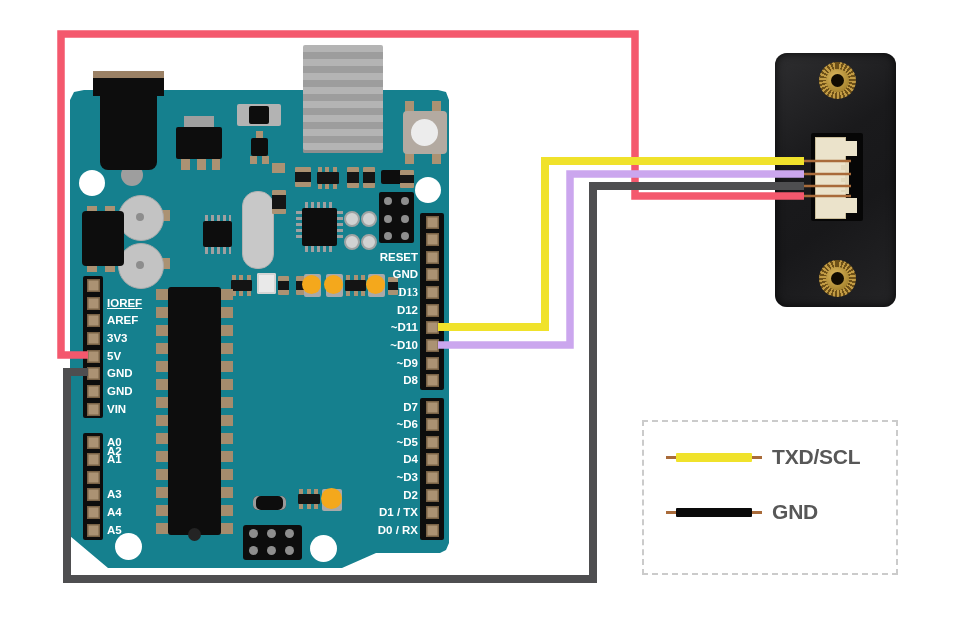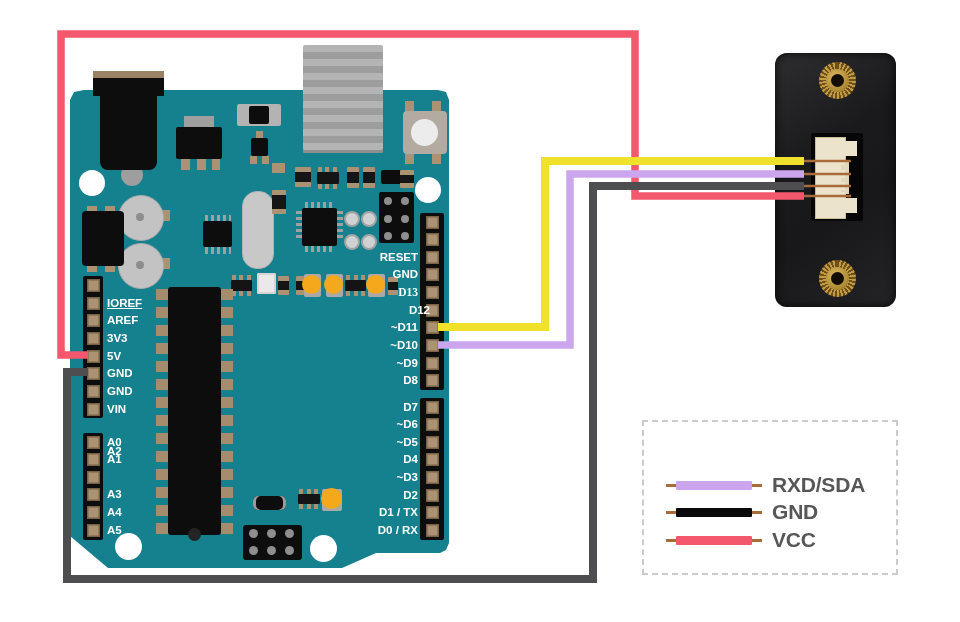--- a/index.html
+++ b/index.html
@@ -247,21 +247,21 @@
       <div class="hstrip" style="left: 420px; top: 212.7px; width: 24px; height: 177.45px;"></div>
       <div class="pin" style="left: 425.5px; top: 215.5px;"></div>
       <div class="pin" style="left: 425.5px; top: 233.15px;"></div>
       <div class="pin" style="left: 425.5px; top: 250.8px;"></div>
       <div class="plabel r" style="top: 249.8px; left: 340px; color: rgb(255, 255, 255);">RESET</div>
       <div class="pin" style="left: 425.5px; top: 268.45px;"></div>
       <div class="plabel r" style="top: 267.45px; left: 340px; color: rgb(255, 255, 255);">GND</div>
       <div class="pin" style="left: 425.5px; top: 286.1px;"></div>
       <div class="plabel r" style="top: 285.1px; left: 340px; color: rgb(255, 255, 255); font-family: Liberation Serif, serif;">D13</div>
       <div class="pin" style="left: 425.5px; top: 303.75px;"></div>
-      <div class="plabel r" style="top: 302.75px; left: 352px; color: rgb(255, 255, 255);">D12</div>
+      <div class="plabel r" style="top: 302.75px; left: 340px; color: rgb(255, 255, 255);">D12</div>
       <div class="pin" style="left: 425.5px; top: 321.4px;"></div>
       <div class="plabel r" style="top: 320.4px; left: 340px; color: rgb(255, 255, 255);">~D11</div>
       <div class="pin" style="left: 425.5px; top: 339.05px;"></div>
       <div class="plabel r" style="top: 338.05px; left: 340px; color: rgb(255, 255, 255);">~D10</div>
       <div class="pin" style="left: 425.5px; top: 356.7px;"></div>
       <div class="plabel r" style="top: 355.7px; left: 340px; color: rgb(255, 255, 255);">~D9</div>
       <div class="pin" style="left: 425.5px; top: 374.35px;"></div>
       <div class="plabel r" style="top: 373.35px; left: 340px; color: rgb(255, 255, 255);">D8</div>
       <div class="hstrip" style="left: 420px; top: 397.7px; width: 24px; height: 142.15px;"></div>
       <div class="pin" style="left: 425.5px; top: 400.5px;"></div>
@@ -294,40 +294,33 @@
     <div class="a cream" style="left:63px;top:104px;width:7px;height:8px;"></div>
     <div class="a cream" style="left:63px;top:117px;width:7px;height:8px;"></div>
     <div class="a cream" style="left:63px;top:129px;width:7px;height:8px;"></div>
     <div class="a cream" style="left:63px;top:139px;width:7px;height:8px;"></div>
     <div class="brass-outer" style="left:43.5px;top:206.5px;"></div>
     <div class="brass-inner" style="left:50.5px;top:213.5px;"></div>
     <div class="brass-hole" style="left:55.5px;top:218.5px;"></div>
   </div>
 
   <div id="legend" class="a">
-    <div class="lrow" style="top:50px;">
+    <div class="lrow" style="top:22px;">
       <span class="lwire">
         <i class="lcopper" style="background: rgb(169, 107, 58);"></i>
-        <i class="lbar" style="background: rgb(203, 166, 238);"></i>
+        <i class="lbar" style="background: rgb(240, 226, 43);"></i>
       </span>
-      <span class="llabel">RXD/SDA</span>
+      <span class="llabel">TXD/SCL</span>
     </div>
     <div class="lrow" style="top:77px;">
       <span class="lwire">
         <i class="lcopper" style="background: rgb(169, 107, 58);"></i>
         <i class="lbar" style="background: rgb(10, 10, 10);"></i>
       </span>
       <span class="llabel">GND</span>
-    </div>
-    <div class="lrow" style="top:105px;">
-      <span class="lwire">
-        <i class="lcopper" style="background: rgb(169, 107, 58);"></i>
-        <i class="lbar" style="background: rgb(244, 88, 109);"></i>
-      </span>
-      <span class="llabel">VCC</span>
     </div>
   </div>
 
   <svg id="wires" width="960" height="622" viewBox="0 0 960 622">
     <line x1="794" y1="161" x2="851" y2="161" stroke-width="2.6" stroke="#a96b3a"></line>
     <line x1="794" y1="174" x2="851" y2="174" stroke-width="2.6" stroke="#a96b3a"></line>
     <line x1="794" y1="186" x2="851" y2="186" stroke-width="2.6" stroke="#a96b3a"></line>
     <line x1="794" y1="196" x2="851" y2="196" stroke-width="2.6" stroke="#a96b3a"></line>
     <polyline fill="none" stroke-width="7.5" points="88,355 61,355 61,34 635,34 635,196 804,196" stroke="#f4586d"></polyline>
     <polyline fill="none" stroke-width="8" points="88,372 67,372 67,579 593,579 593,186 804,186" stroke="#4e4e50"></polyline>

